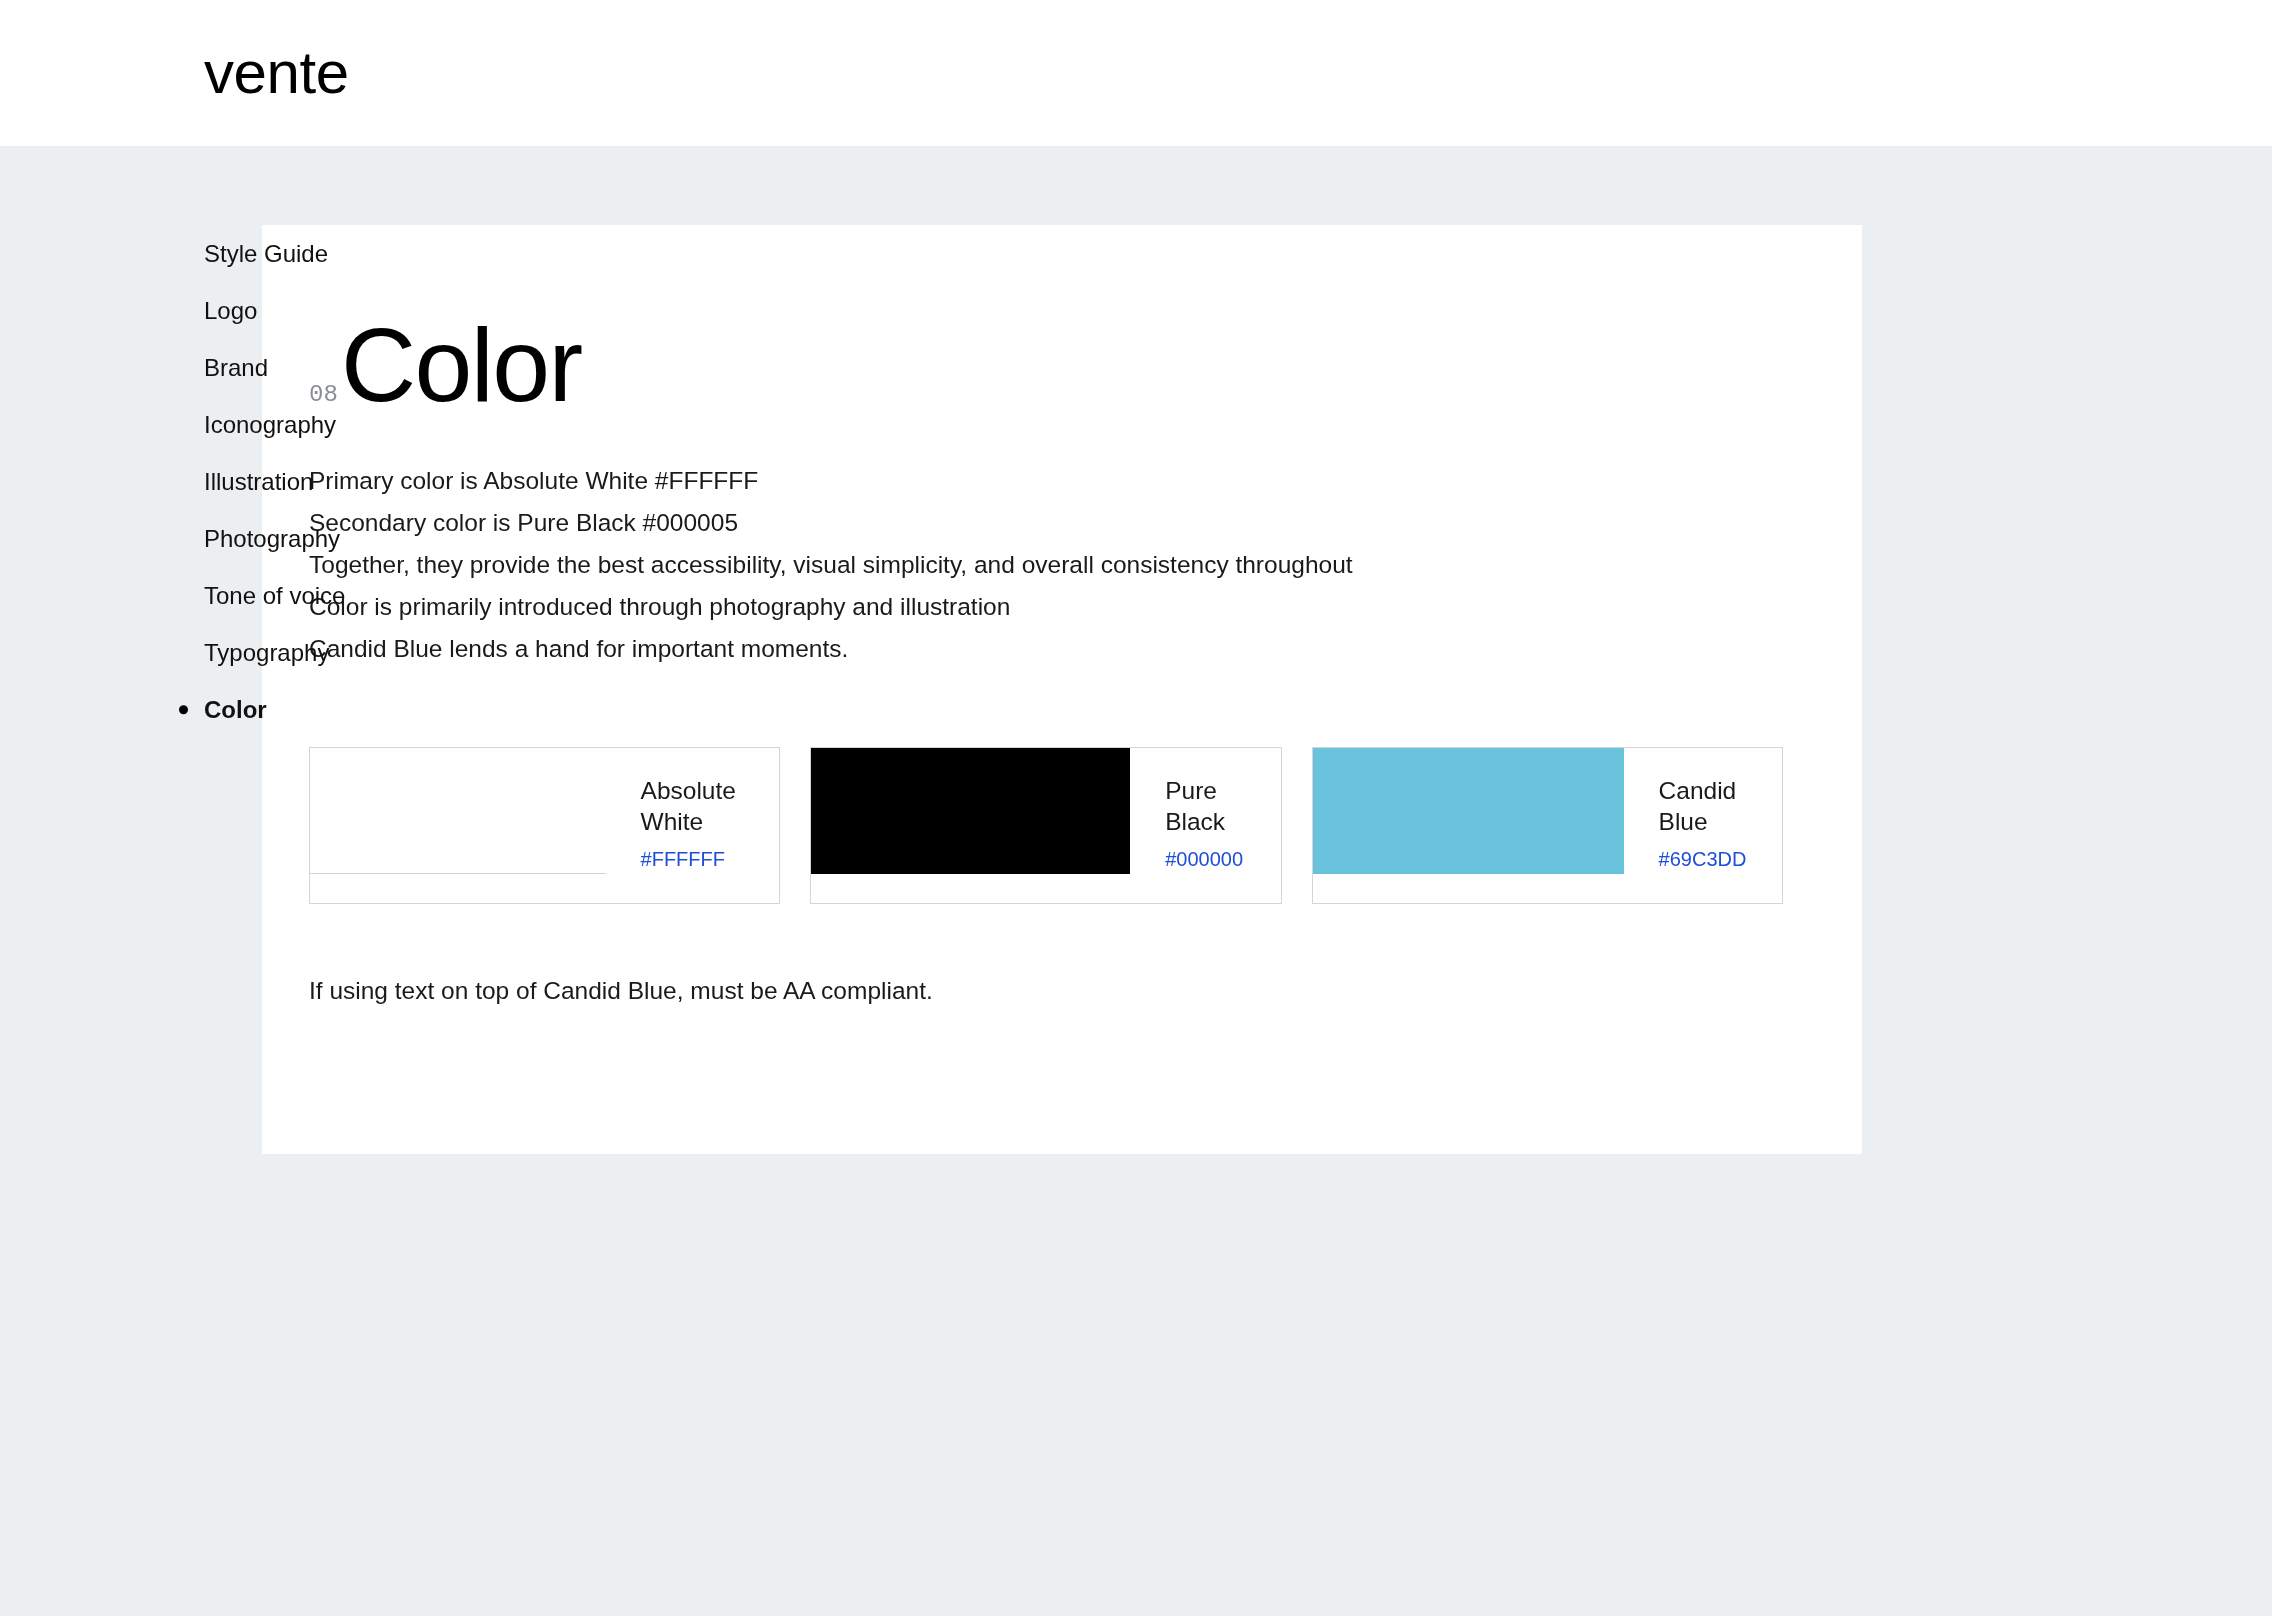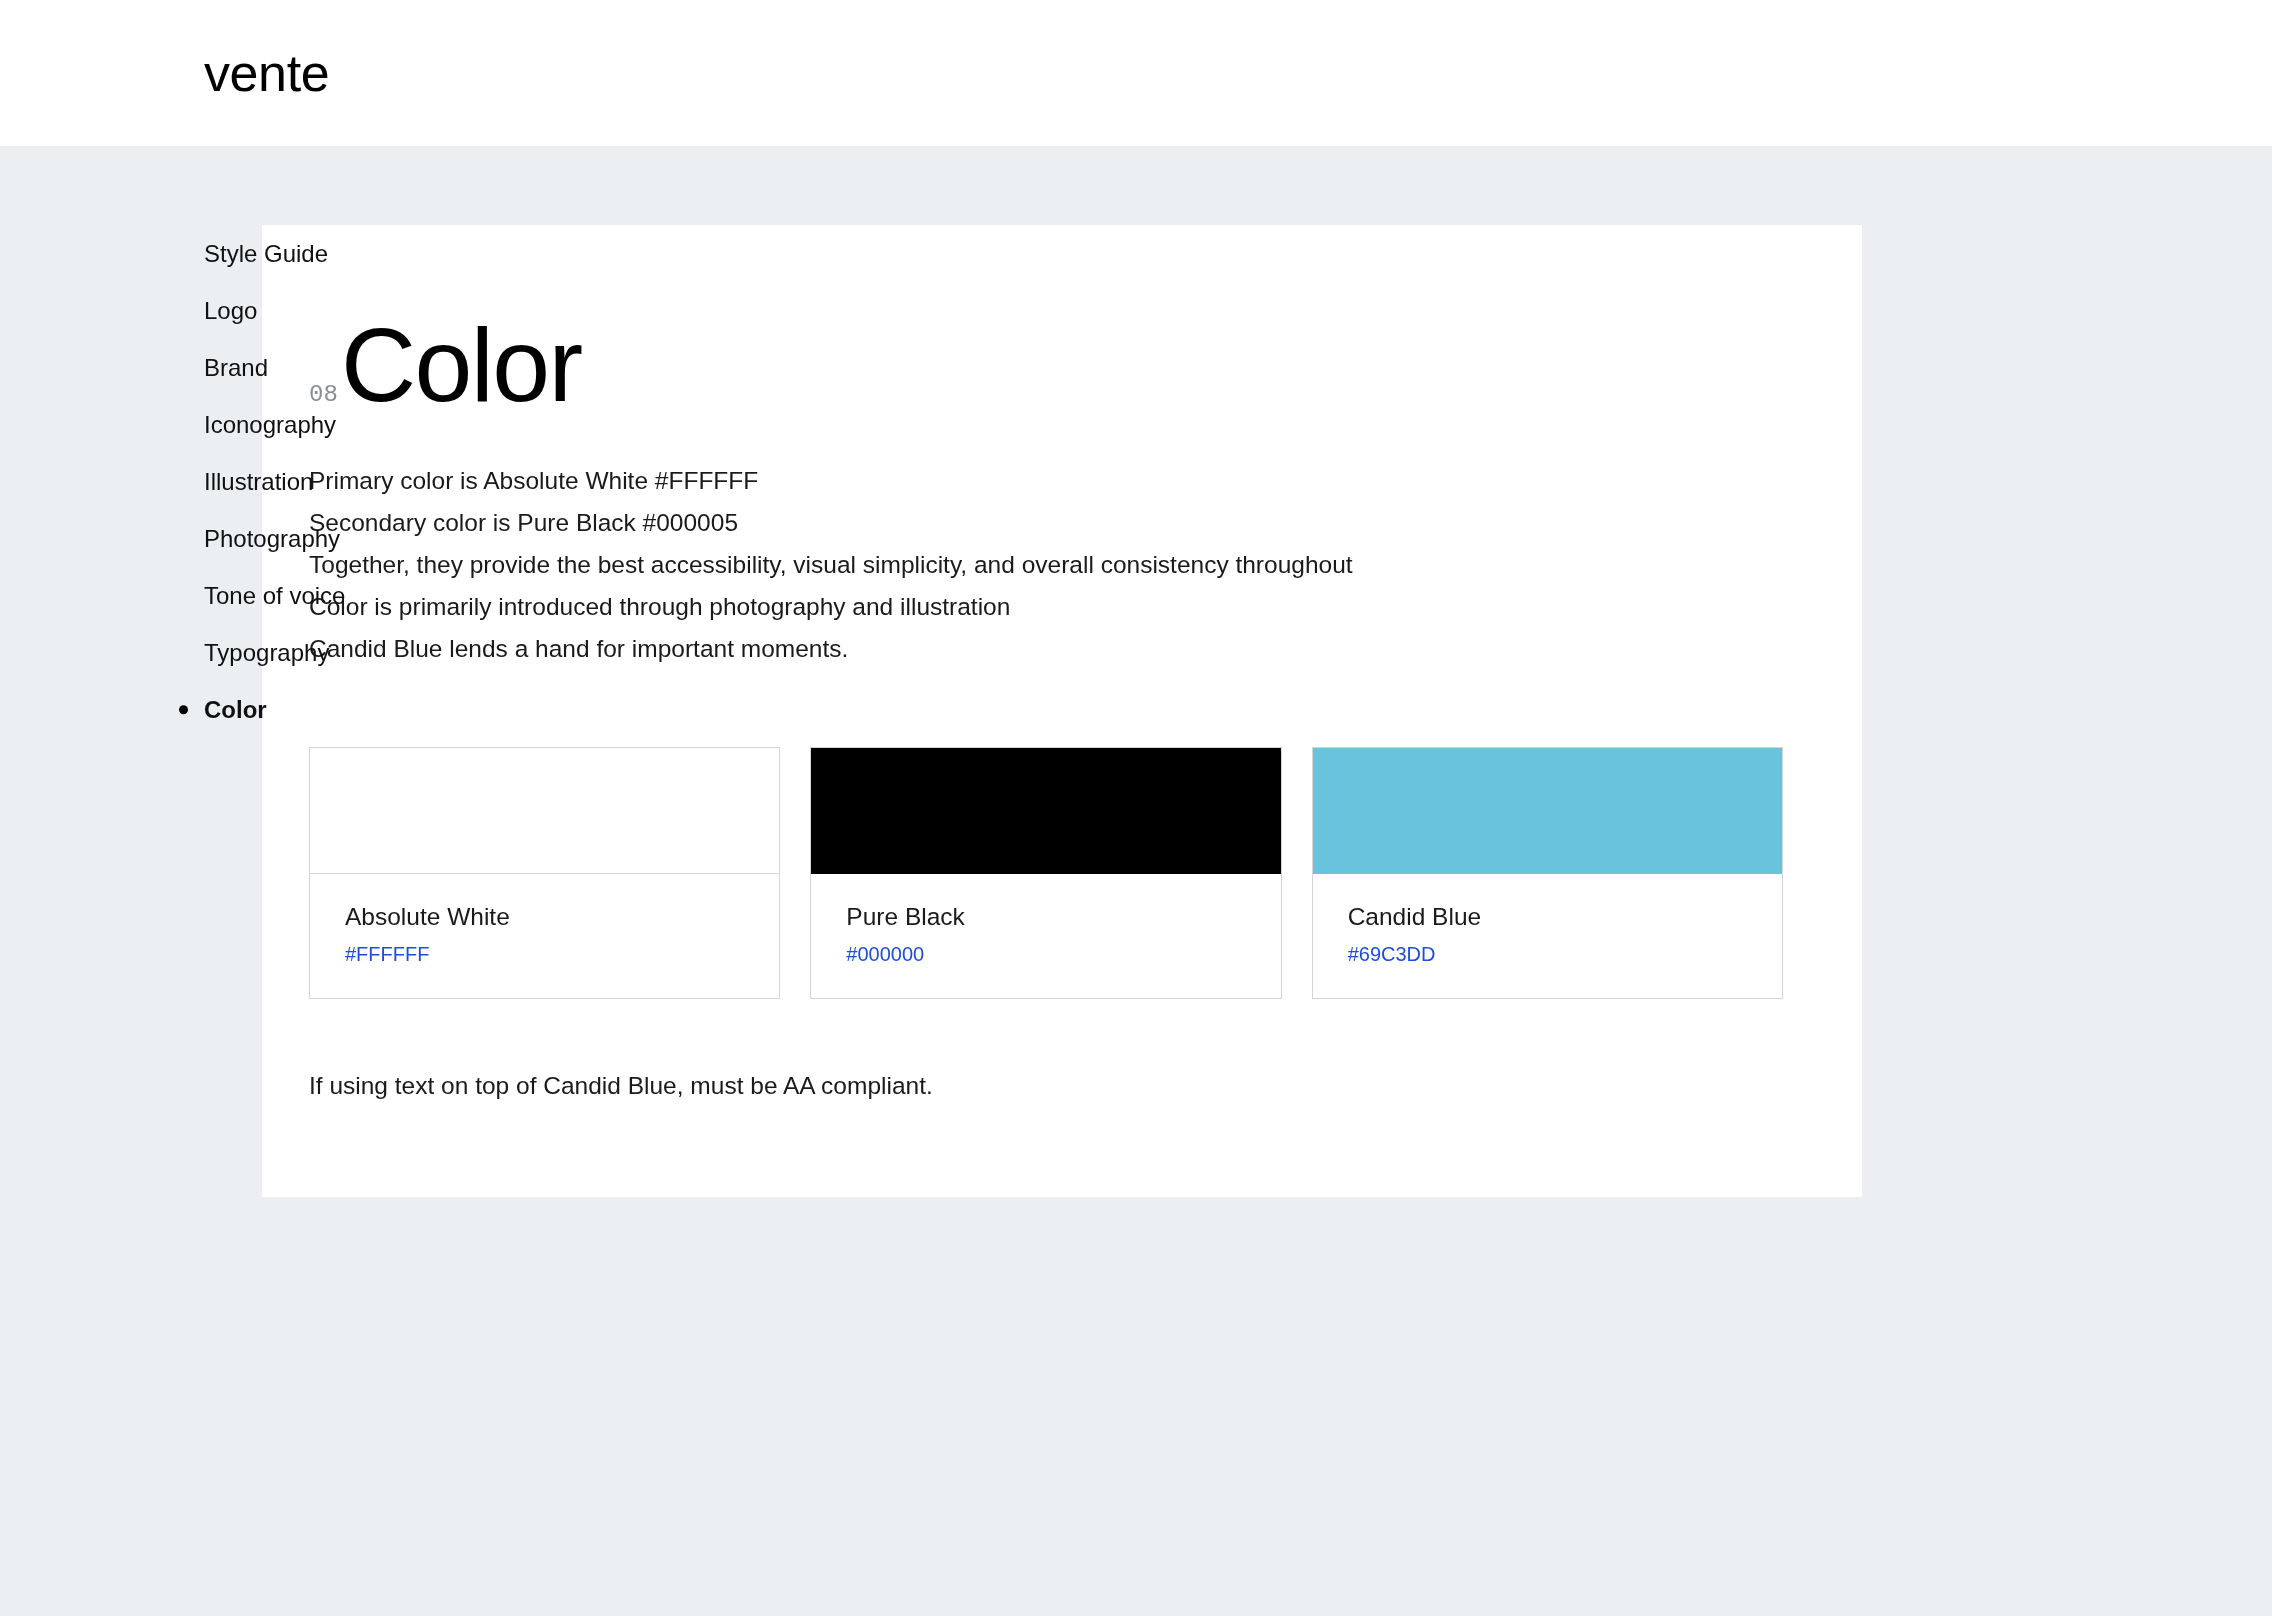--- a/index.html
+++ b/index.html
@@ -18,21 +18,21 @@
 
   
   .header {
     height: 146px;
     background: #ffffff;
     display: flex;
     align-items: center;
     padding-left: 204px;
   }
   .brand-logo {
-    font-size: 52px;
+    font-size: 60px;
     font-weight: 400;
     color: #000000;
     letter-spacing: -0.4px;
     line-height: 1;
   }
 
   
   .page {
     display: flex;
     align-items: flex-start;
@@ -117,21 +117,21 @@
   .swatch-row {
     display: flex;
     gap: 30px;
     margin-top: 77px;
   }
   .swatch-card {
     flex: 1 1 0;
     border: 1.6px solid #d2d6d9;
     background: #ffffff;
     display: flex;
-    flex-direction: column;
+    flex-direction: row;
     overflow: hidden;
   }
   .swatch-chip {
     height: 126px;
     width: 100%;
   }
   .swatch-chip.bordered-bottom {
     border-bottom: 1.6px solid #d2d6d9;
   }
   .swatch-meta {

